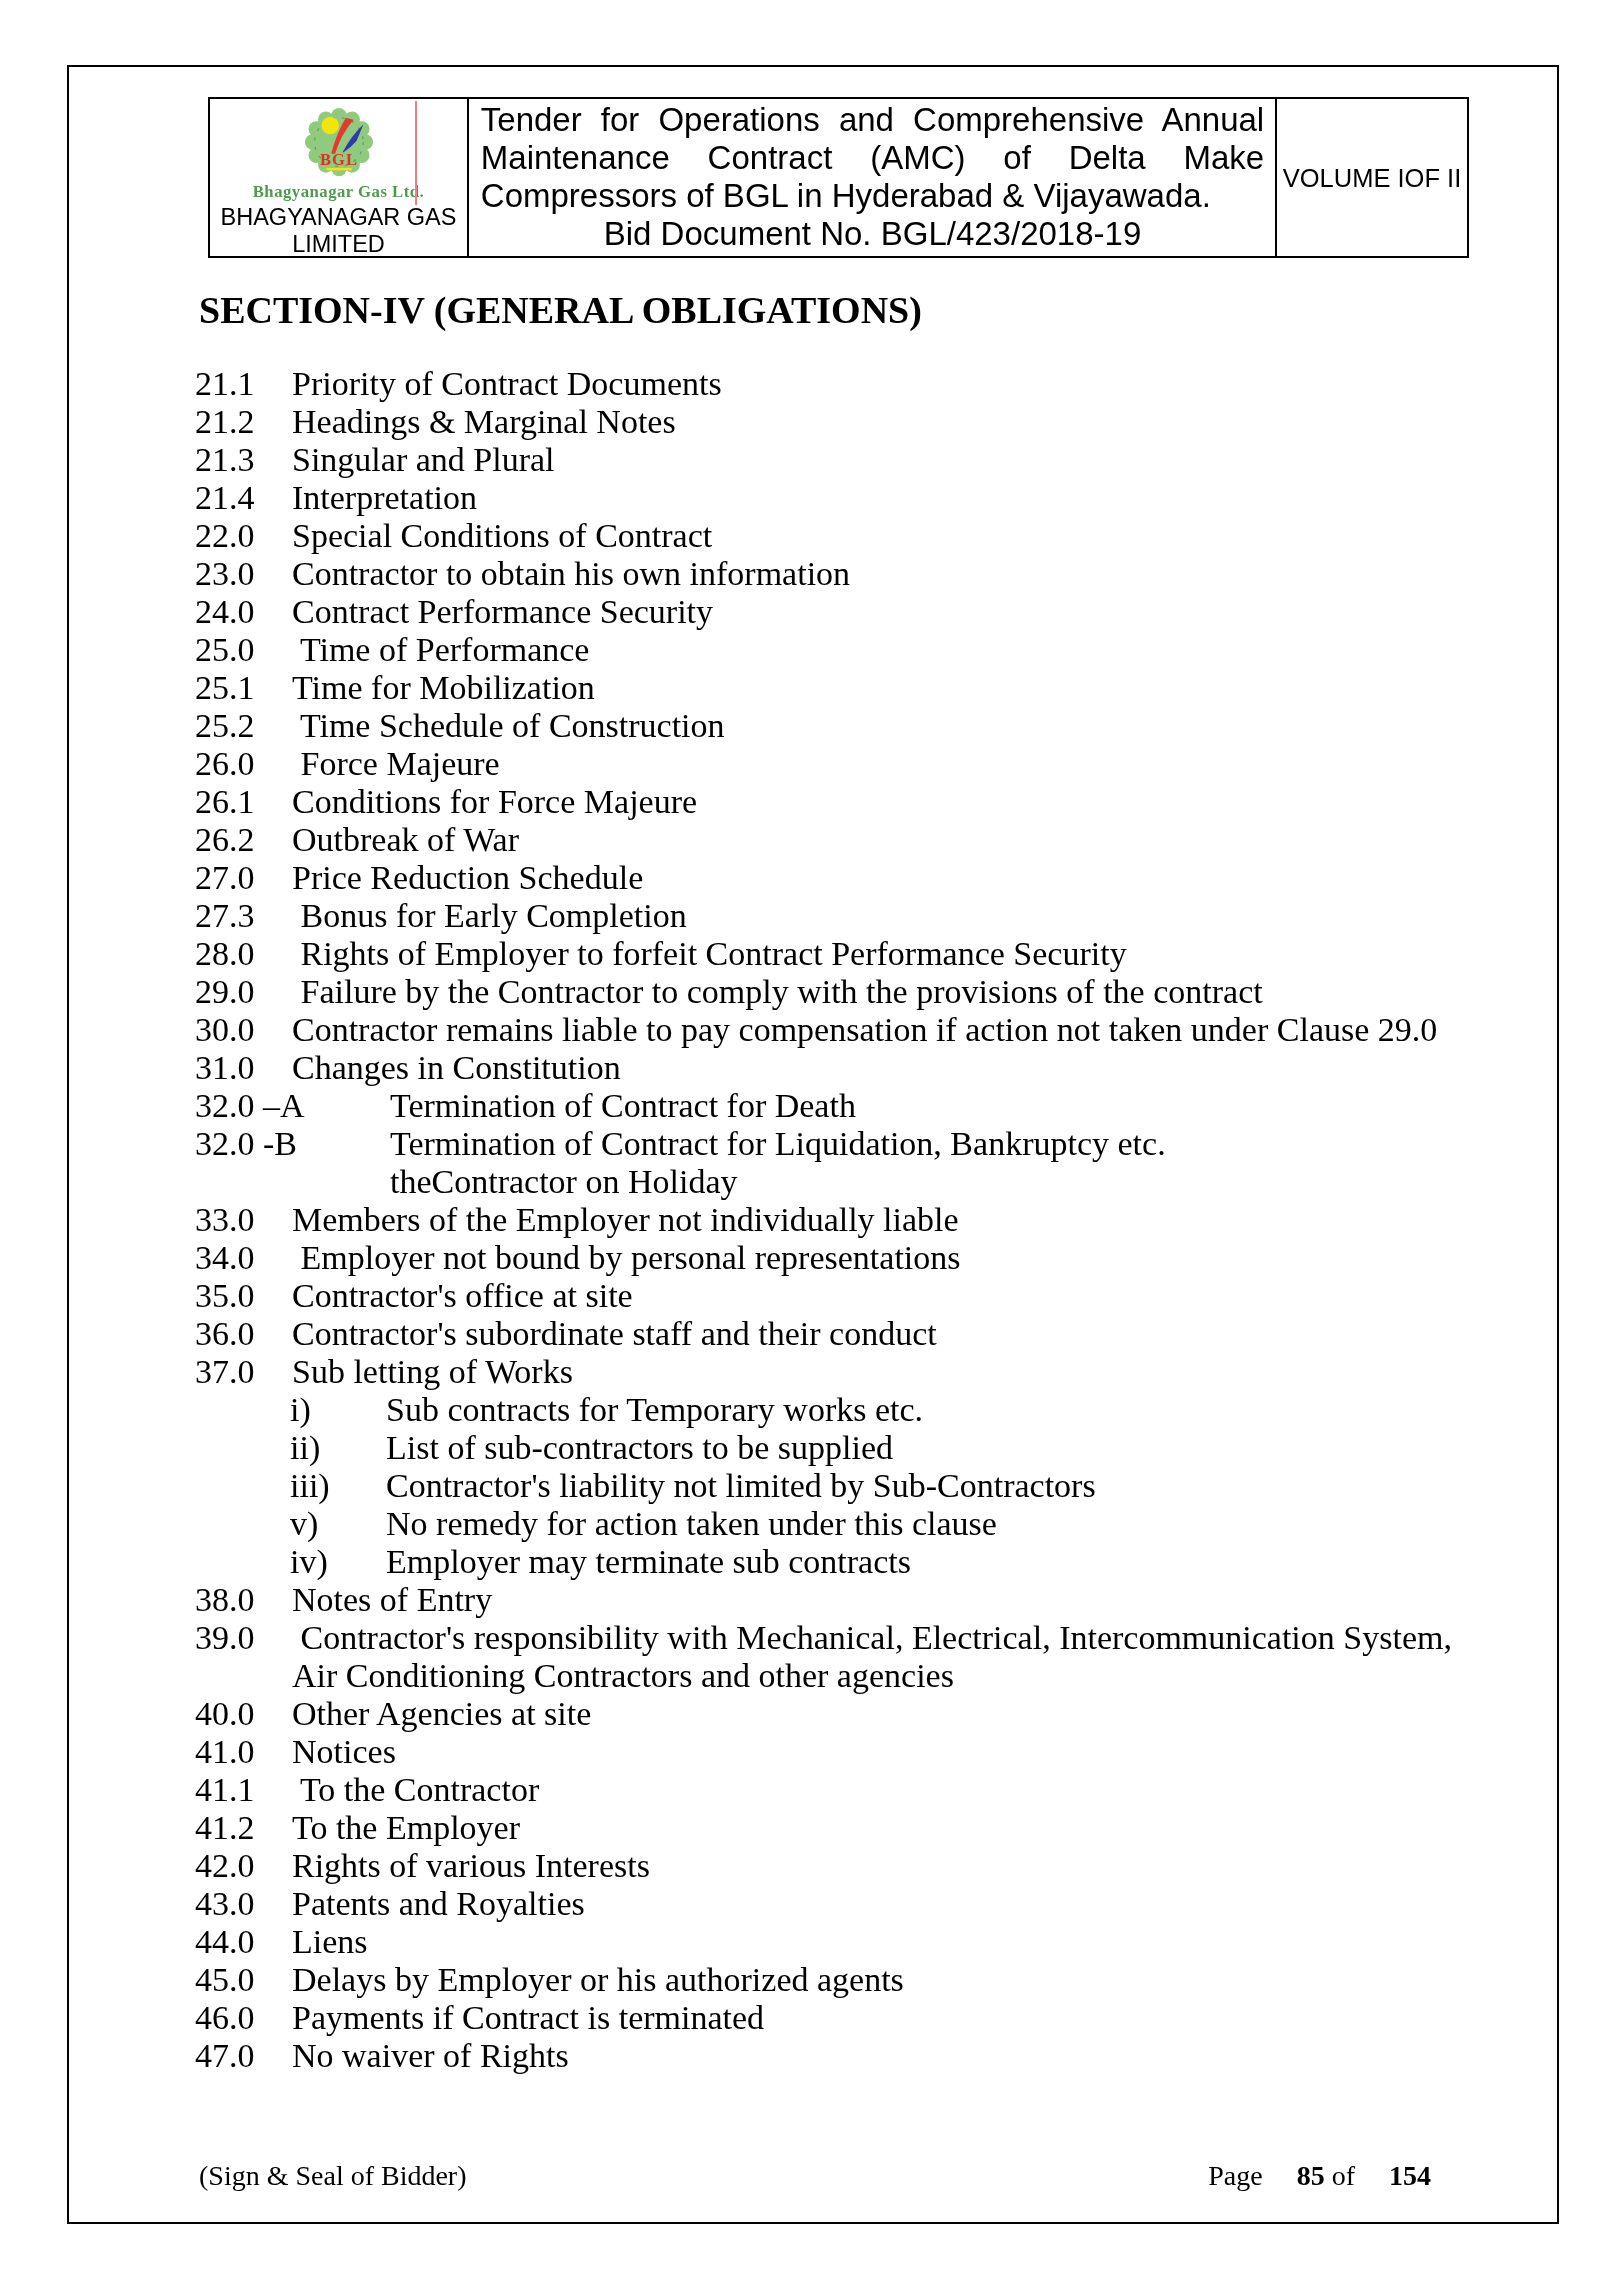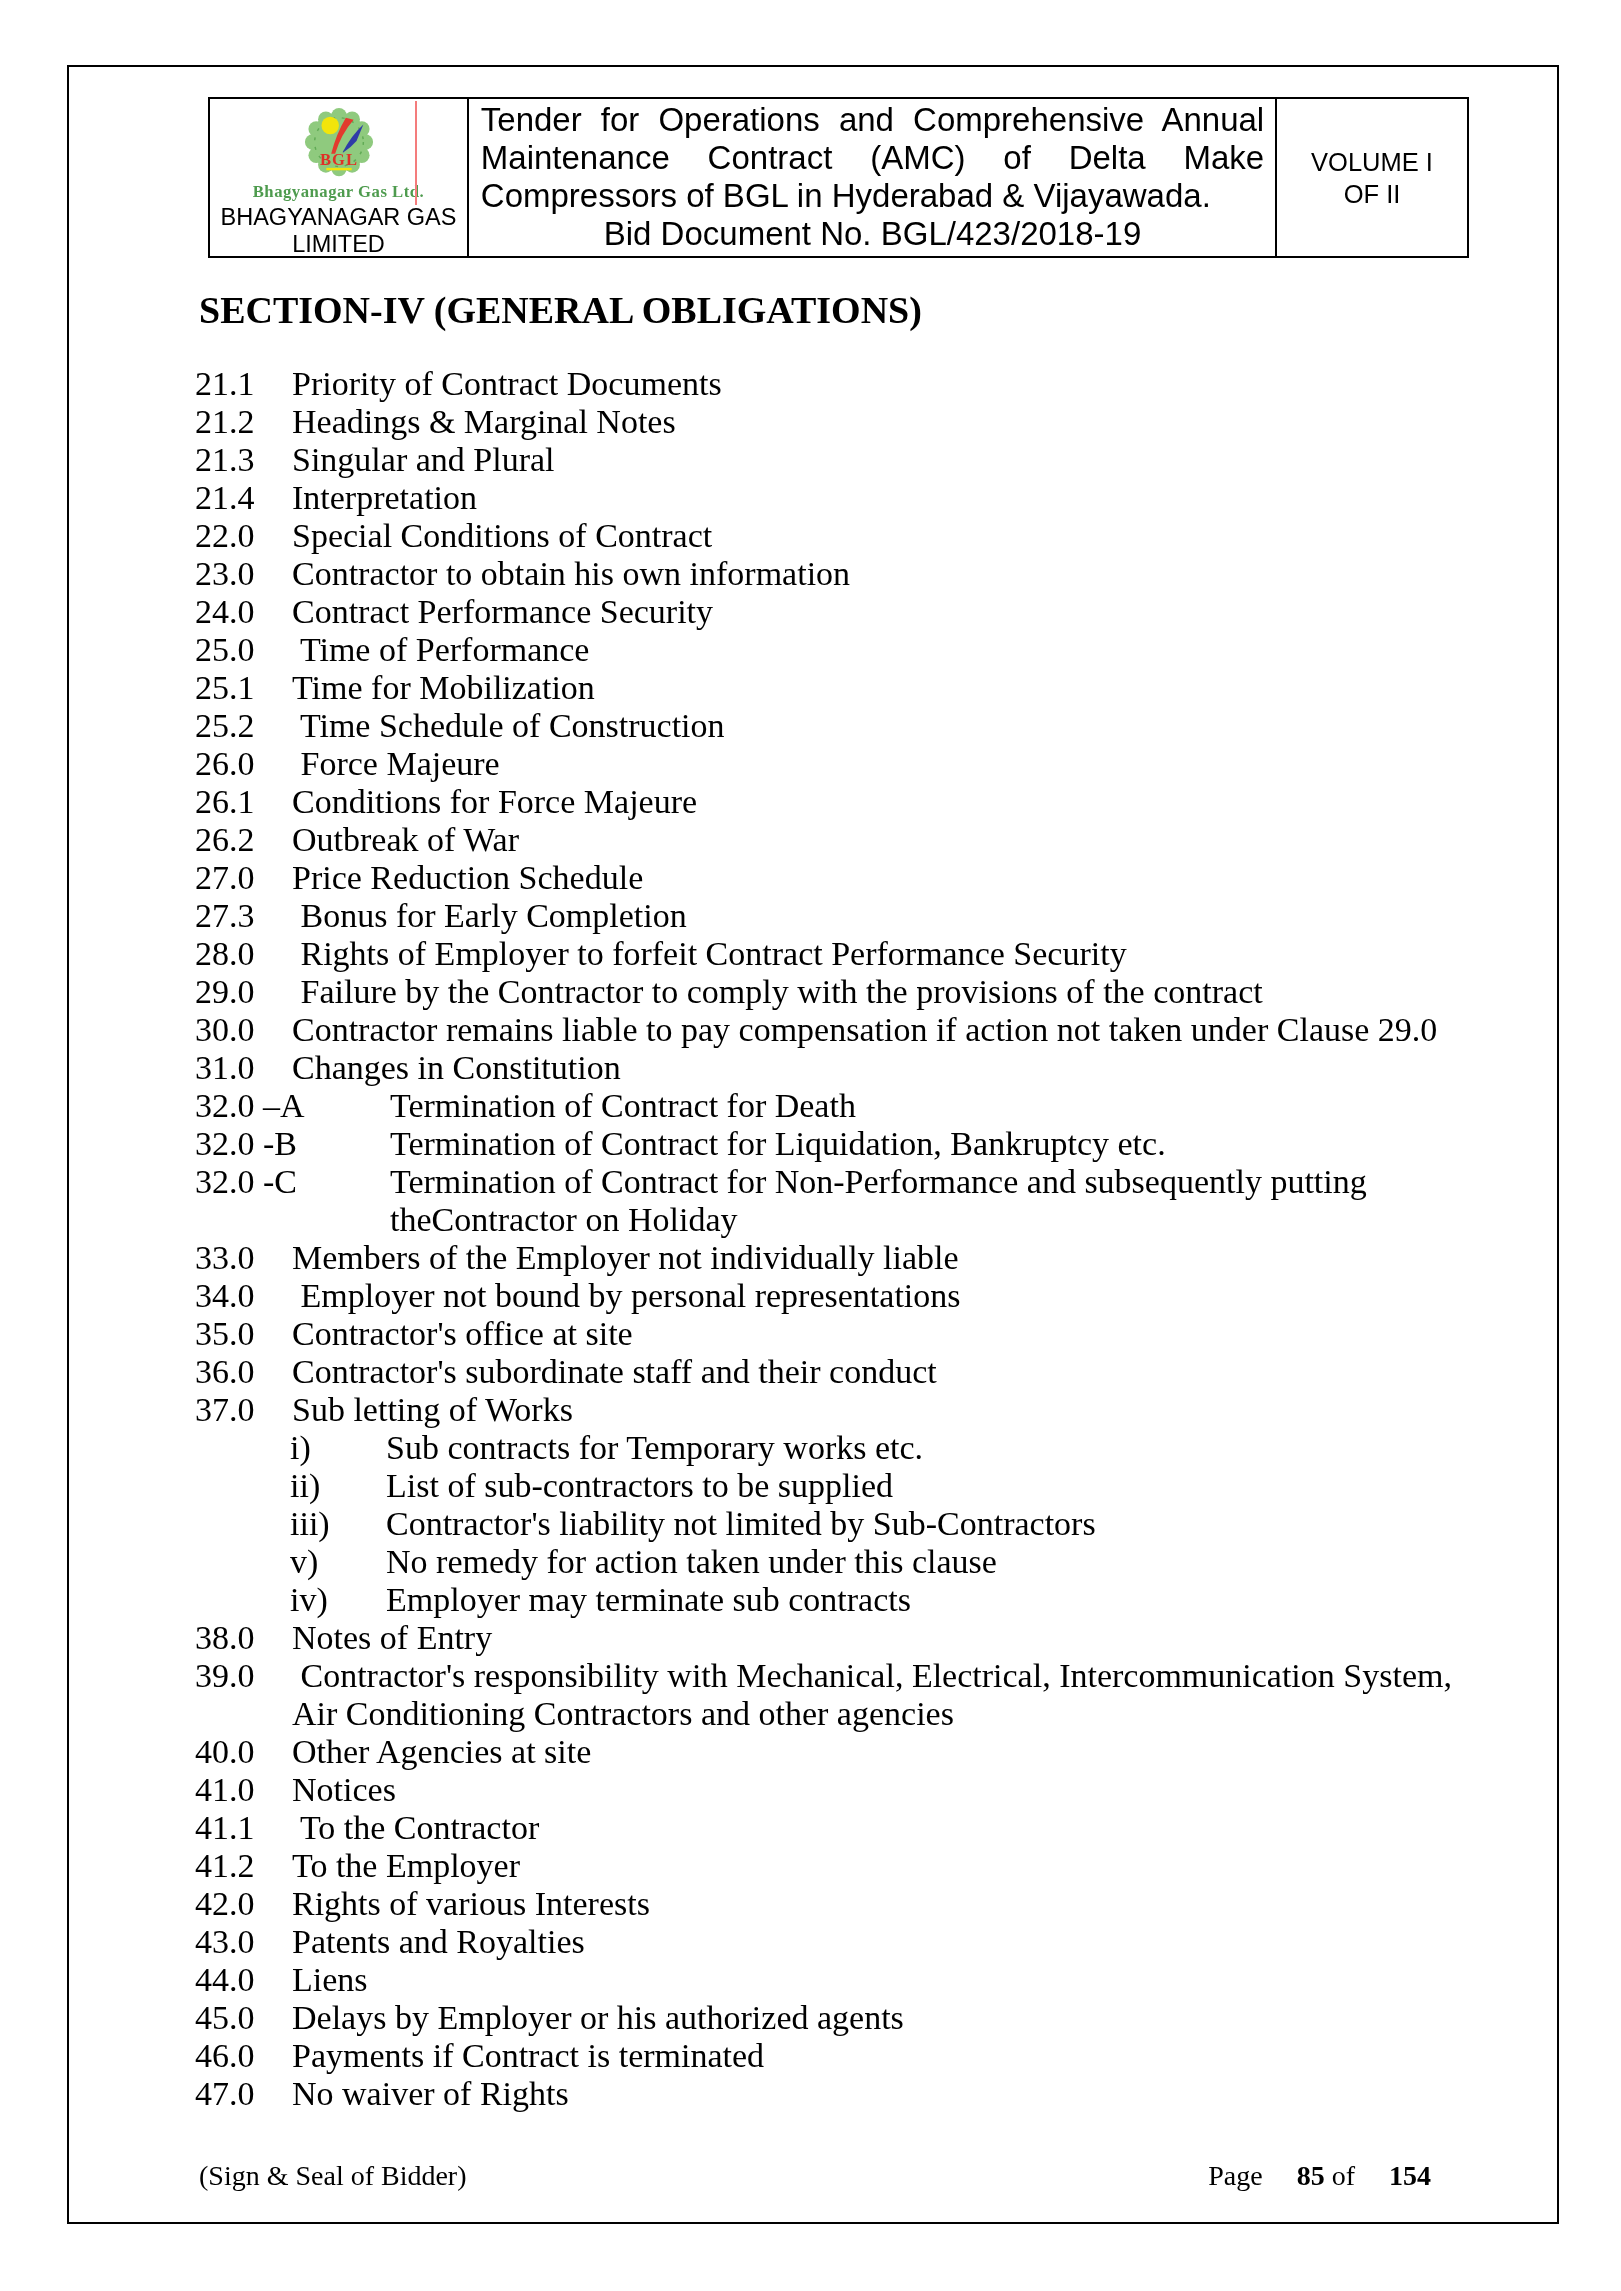--- a/index.html
+++ b/index.html
@@ -17,21 +17,21 @@
     border:2px solid #000; box-sizing:border-box; display:flex; background:#fff;
   }
   .cell { box-sizing:border-box; }
   .cell-logo { width:259px; border-right:2px solid #000; position:relative; overflow:hidden; }
   .cell-title {
     flex:1; border-right:2px solid #000; padding:2px 10.8px 0 11.8px;
     font-family:"Liberation Sans", sans-serif; font-size:33px; line-height:38px;
     overflow:hidden;
   }
   .cell-vol {
-    width:190px; display:flex; flex-direction:column; justify-content:center; align-items:center;
+    width:190px; display:flex; flex-direction:row; justify-content:center; align-items:center;
     font-family:"Liberation Sans", sans-serif; font-size:25.5px; line-height:32px;
   }
   .jline { text-align:justify; text-align-last:justify; }
   .lline { text-align:left; }
   .cline { text-align:center; }
   .logo-svg { position:absolute; left:87px; top:8.8px; }
   .logo-sub {
     position:absolute; top:83px; left:0; width:100%; text-align:center;
     font-family:"Liberation Serif", serif; font-weight:bold; font-size:16.7px; color:#4E9B4E;
     letter-spacing:0.5px;
@@ -128,21 +128,20 @@
       <div class="toc-row m"><span class="num">26.1</span><span class="txt">Conditions for Force Majeure</span></div>
       <div class="toc-row m"><span class="num">26.2</span><span class="txt">Outbreak of War</span></div>
       <div class="toc-row m"><span class="num">27.0</span><span class="txt">Price Reduction Schedule</span></div>
       <div class="toc-row m"><span class="num">27.3</span><span class="txt"> Bonus for Early Completion</span></div>
       <div class="toc-row m"><span class="num">28.0</span><span class="txt"> Rights of Employer to forfeit Contract Performance Security</span></div>
       <div class="toc-row m"><span class="num">29.0</span><span class="txt"> Failure by the Contractor to comply with the provisions of the contract</span></div>
       <div class="toc-row m"><span class="num">30.0</span><span class="txt">Contractor remains liable to pay compensation if action not taken under Clause 29.0</span></div>
       <div class="toc-row m"><span class="num">31.0</span><span class="txt">Changes in Constitution</span></div>
       <div class="toc-row m32"><span class="num">32.0 –A</span><span class="txt">Termination of Contract for Death</span></div>
       <div class="toc-row m32"><span class="num">32.0 -B</span><span class="txt">Termination of Contract for Liquidation, Bankruptcy etc.</span></div>
-      <div class="toc-row m32"><span class="num">32.0 -C</span><span class="txt">Termination of Contract for Non-Performance and subsequently putting</span></div>
       <div class="toc-row m32"><span class="num"></span><span class="txt">theContractor on Holiday</span></div>
       <div class="toc-row m"><span class="num">33.0</span><span class="txt">Members of the Employer not individually liable</span></div>
       <div class="toc-row m"><span class="num">34.0</span><span class="txt"> Employer not bound by personal representations</span></div>
       <div class="toc-row m"><span class="num">35.0</span><span class="txt">Contractor's office at site</span></div>
       <div class="toc-row m"><span class="num">36.0</span><span class="txt">Contractor's subordinate staff and their conduct</span></div>
       <div class="toc-row m"><span class="num">37.0</span><span class="txt">Sub letting of Works</span></div>
       <div class="toc-row r"><span class="num">i)</span><span class="txt">Sub contracts for Temporary works etc.</span></div>
       <div class="toc-row r"><span class="num">ii)</span><span class="txt">List of sub-contractors to be supplied</span></div>
       <div class="toc-row r"><span class="num">iii)</span><span class="txt">Contractor's liability not limited by Sub-Contractors</span></div>
       <div class="toc-row r"><span class="num">v)</span><span class="txt">No remedy for action taken under this clause</span></div>

